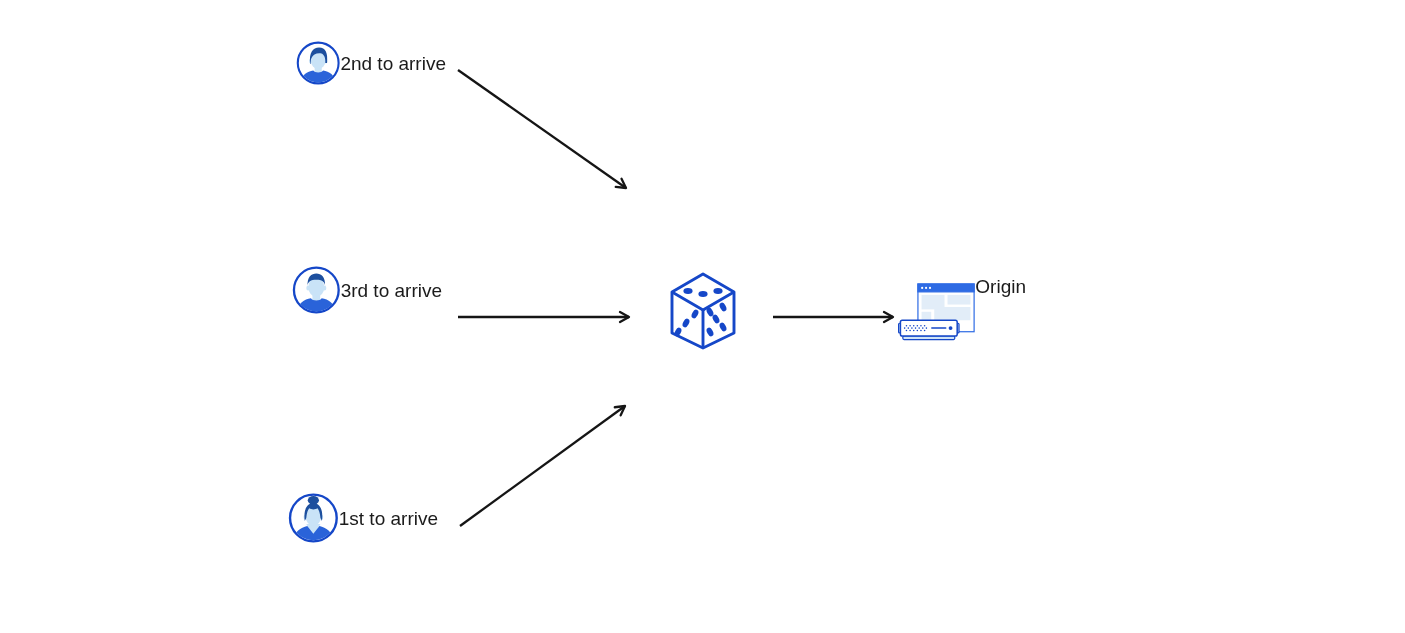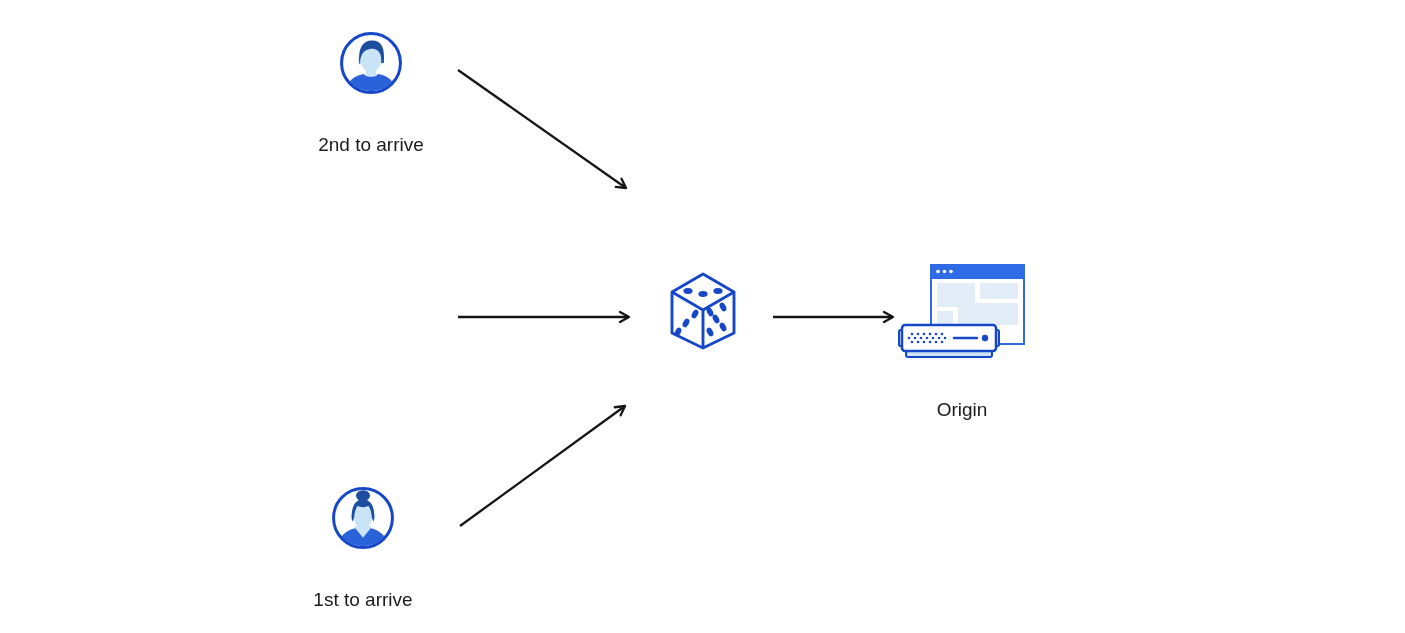--- a/index.html
+++ b/index.html
@@ -14,33 +14,32 @@
   }
   .arrows-layer {
     position: absolute;
     left: 0; top: 0;
     width: 1405px; height: 633px;
     pointer-events: none;
   }
   .node {
     position: absolute;
     display: flex;
-    flex-direction: column;
-    align-items: center;
-    gap: 17px;
+    flex-direction: row;
+    align-items: flex-start;
   }
   .node-label {
     margin-top: 22px;
     font-size: 19px;
     line-height: 1.15;
     color: #1b1b1b;
     white-space: nowrap;
     text-align: center;
   }
-  .origin-label { margin-top: 20px; font-size: 19px; }
+  .origin-label { margin-top: 12px; font-size: 19px; }
   .user-node   { width: 150px; }
   .origin-node { width: 128px; }
 </style>
 </head>
 <body>
 
 <div class="canvas">
 
   <svg class="arrows-layer" viewBox="0 0 1405 633">
     <defs>
@@ -67,20 +66,39 @@
         <path d="M10 100 C10 79 24 69 39 67 C42 73 58 73 61 67 C76 69 90 79 90 100 Z" fill="#2a63d9"></path>
         <ellipse cx="33" cy="46" rx="3.6" ry="5.2" fill="#c9e3f7"></ellipse>
         <ellipse cx="67" cy="46" rx="3.6" ry="5.2" fill="#c9e3f7"></ellipse>
         <ellipse cx="50" cy="44" rx="16.5" ry="20" fill="#c9e3f7"></ellipse>
         <path d="M32 52 C29 26 38 15 52 15 C67 15 72 27 70 50 L66 50 C67 36 62 29 55 28 C46 27 38 31 35 39 C33 43 33 47 33 52 Z" fill="#1d4f9e"></path>
       </g>
     </svg>
     <div class="node-label">2nd to arrive</div>
   </div>
 
+  <div class="node user-node" style="left:292px; top:258px;">
+    <svg width="64" height="64" viewBox="0 0 100 100">
+      <defs>
+          <clipPath id="clip-b">
+            <circle cx="50" cy="50" r="44"></circle>
+          </clipPath>
+        </defs>
+      <circle cx="50" cy="50" r="46" fill="#ffffff" stroke="#1547c8" stroke-width="4.7"></circle>
+      <g clip-path="url(#clip-b)">
+        <rect x="42" y="50" width="16" height="24" fill="#c9e3f7"></rect>
+        <path d="M10 100 C10 79 24 69 39 67 C42 73 58 73 61 67 C76 69 90 79 90 100 Z" fill="#2a63d9"></path>
+        <ellipse cx="33" cy="46" rx="3.6" ry="5.2" fill="#c9e3f7"></ellipse>
+        <ellipse cx="67" cy="46" rx="3.6" ry="5.2" fill="#c9e3f7"></ellipse>
+        <ellipse cx="50" cy="44" rx="16.5" ry="20" fill="#c9e3f7"></ellipse>
+        <path d="M32 42 C31 23 40 16 50 16 C60 16 69 23 68 42 C68 33 61 29 50 29 C39 29 32 33 32 42 Z" fill="#1d4f9e"></path>
+      </g>
+    </svg>
+    <div class="node-label">3rd to arrive</div>
+  </div>
 
   <div class="node user-node" style="left:288px; top:486px;">
     <svg width="64" height="64" viewBox="0 0 100 100">
       <defs>
           <clipPath id="clip-c">
             <circle cx="50" cy="50" r="44"></circle>
           </clipPath>
         </defs>
       <circle cx="50" cy="50" r="46" fill="#ffffff" stroke="#1547c8" stroke-width="4.7"></circle>
       <g clip-path="url(#clip-c)">

